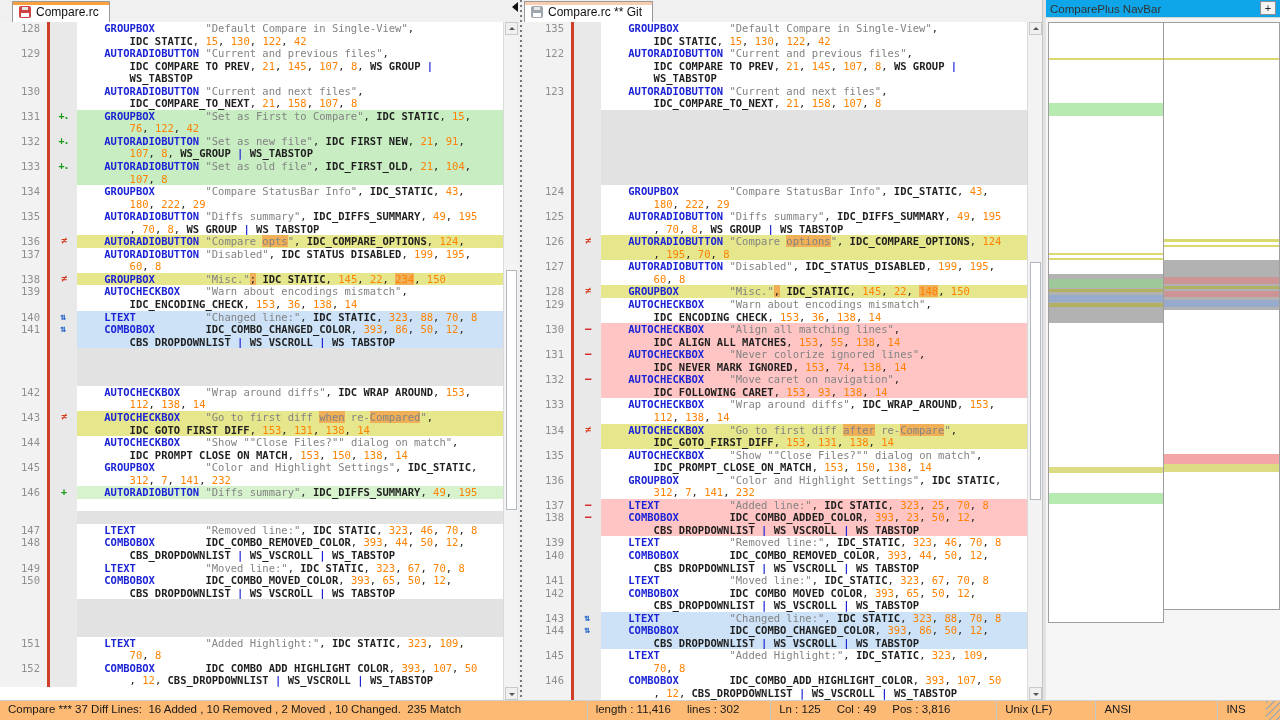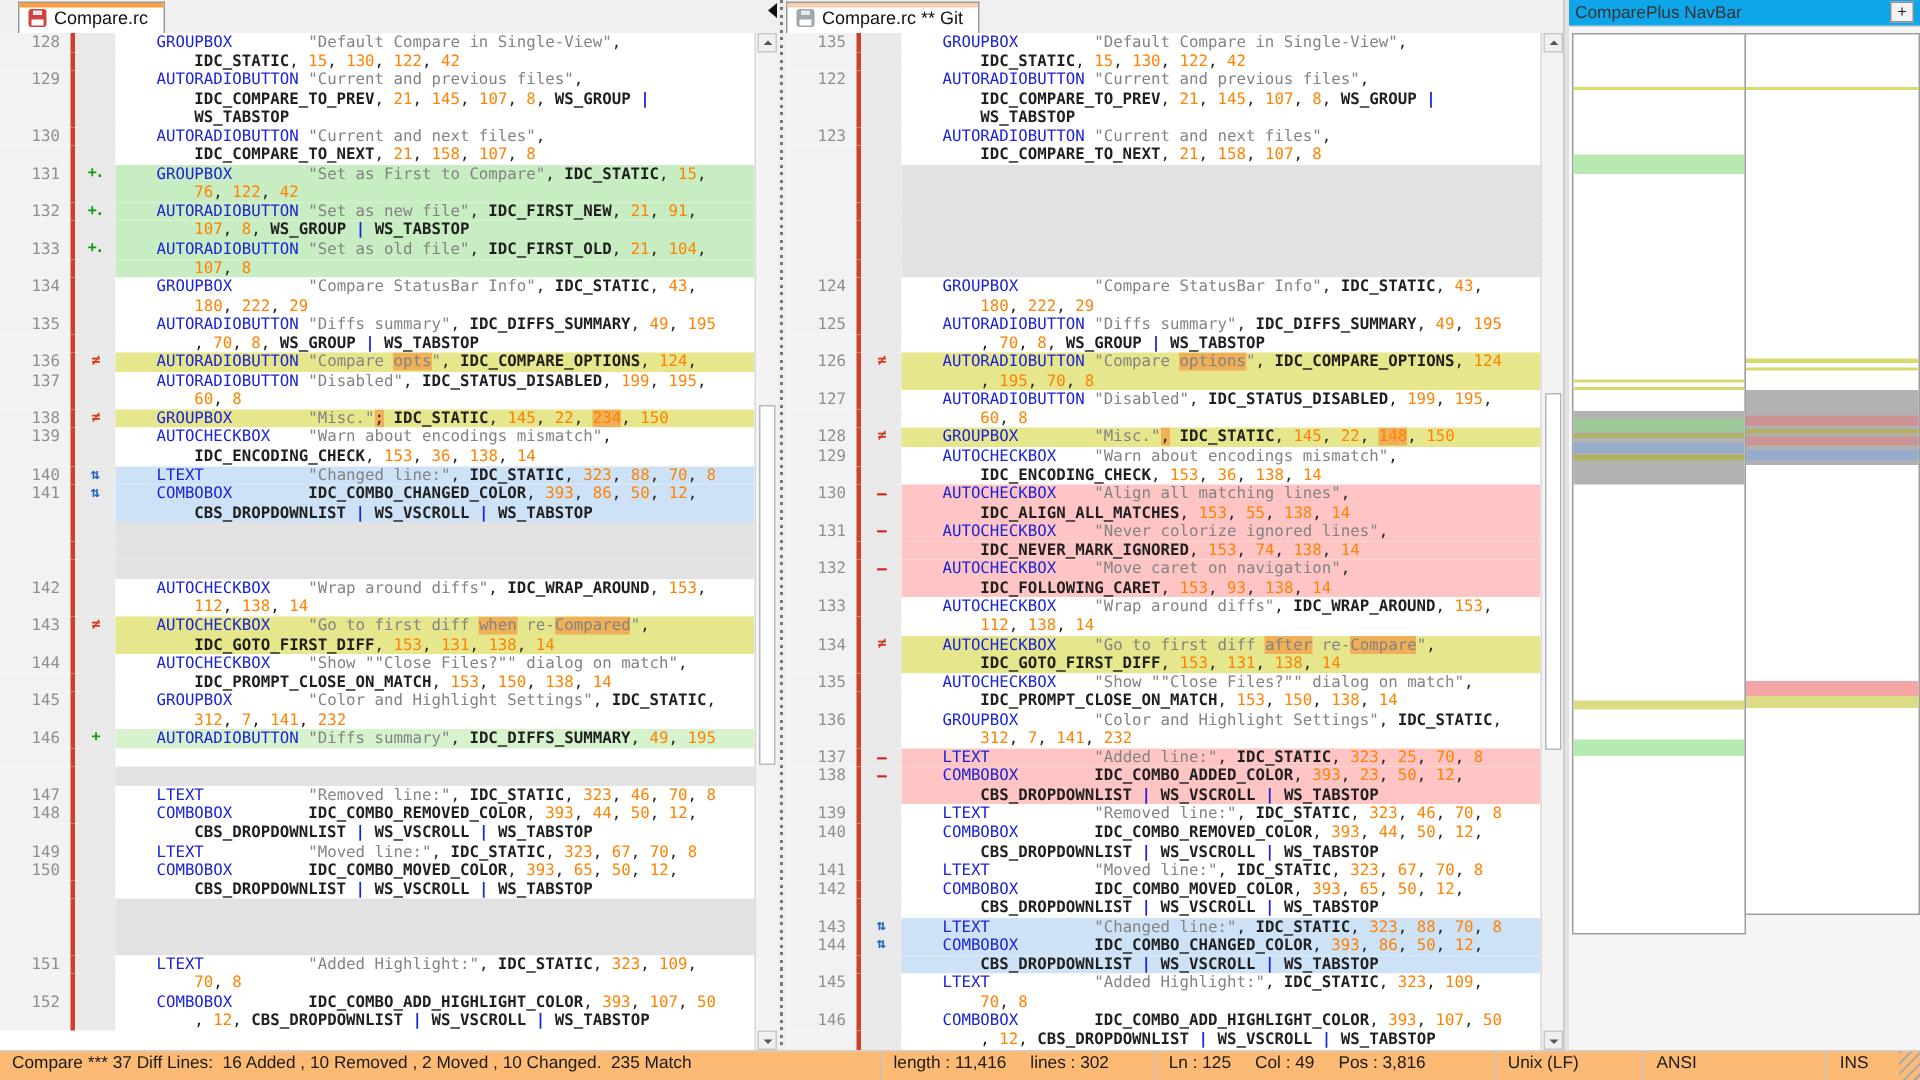--- a/index.html
+++ b/index.html
@@ -28,21 +28,21 @@
   .code{flex:1;background:#fff;padding-left:2px;overflow:hidden;}
   .row.sp .code{background:#e2e2e2;}
   .row.add .code{background:#c8edc2;}
   .row.add2 .code{background:#d7f3cd;}
   .row.chg .code{background:#e6e68c;}
   .row.mov .code{background:#cde2f6;}
   .row.rem .code{background:#ffc5c5;}
   .i-add{color:#149a14;} .i-neq{color:#d8391b;font-style:italic;}
   .i-mov{color:#1f63c8;letter-spacing:0;} .i-rem{color:#d32222;font-size:12px;}
   .sg{color:#222;}
-  .sg.k{color:#1b23d6;font-weight:normal;}
+  .sg.k{color:#1b23d6;font-weight:bold;}
   .sg.s{color:#838383;}
   .sg.i{color:#1f1f1f;font-weight:bold;}
   .sg.n{color:#ff8200;}
   .sg.o{color:#1b23d6;font-weight:bold;}
   .sg.h{background:#f0b058;}
 
   
   .vscroll{position:absolute;top:22px;width:15px;height:678px;background:#f3f3f3;
            border-left:1px solid #dadada;box-sizing:border-box;}
   .sbtn{position:absolute;left:1px;width:13px;height:13px;background:#f0f0f0;

